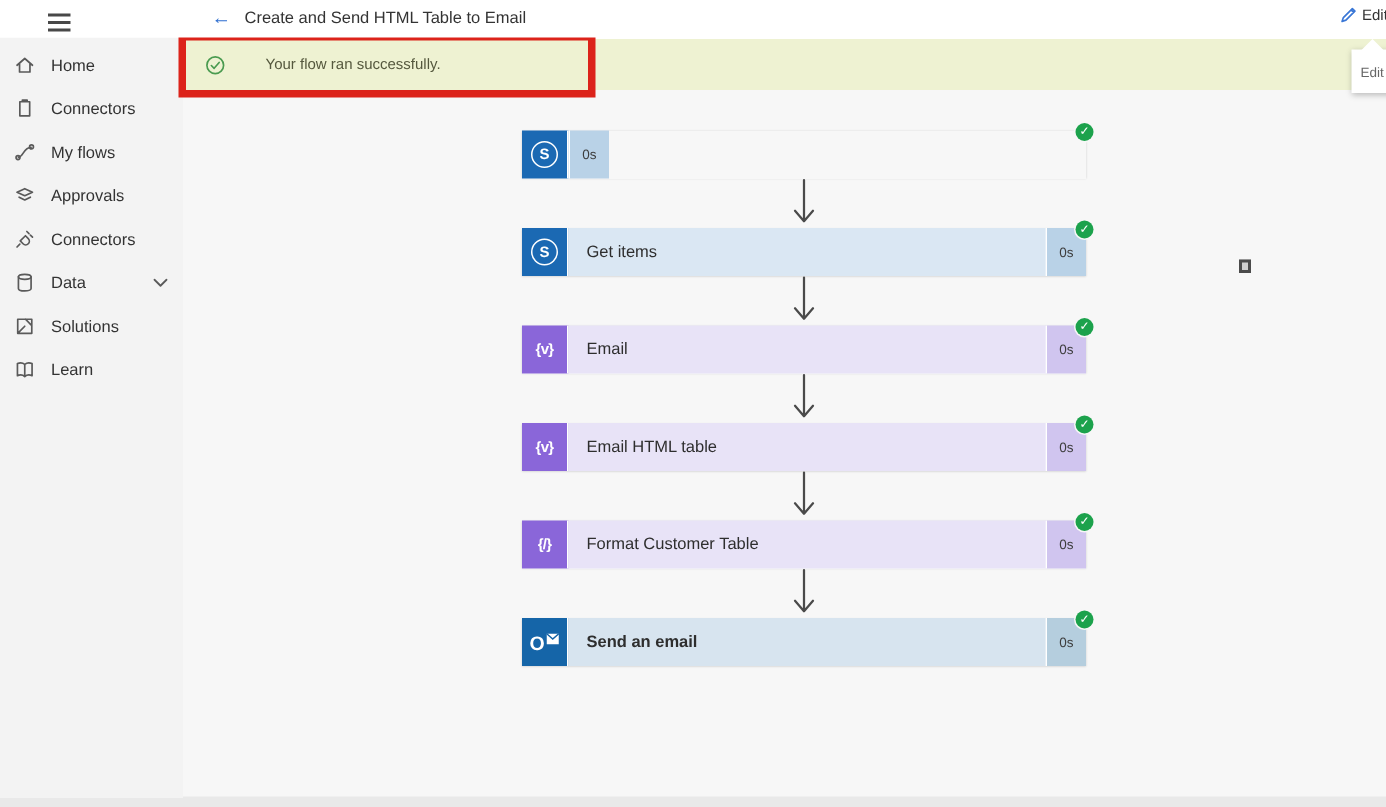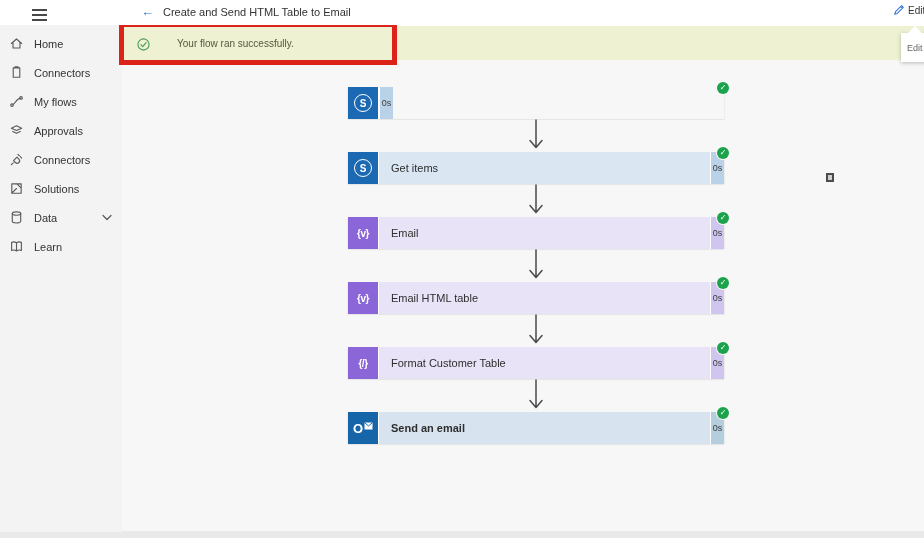--- a/index.html
+++ b/index.html
@@ -38,21 +38,21 @@
   .nav-item .nlabel { position:absolute; left:34px; font-size:11px; color:#333; white-space:nowrap; }
   .nav-item .chev { position:absolute; left:102px; width:10px; height:7px; }
   svg.glyph { display:block; width:100%; height:100%; stroke:#5a5a5a; fill:none; stroke-width:1.2; stroke-linecap:round; stroke-linejoin:round; }
 
   
   .canvas { position:absolute; left:122px; top:60px; width:802px; height:472px; background:#f7f7f7; }
 
   .step { position:absolute; left:226px; width:376px; height:32px; display:flex; cursor:pointer; box-shadow:0 0.5px 1.5px rgba(0,0,0,0.18); }
   .step .step-icon { width:31px; height:32px; flex:0 0 auto; display:flex; align-items:center; justify-content:center; border-right:1px solid #ffffff; }
   .step .step-label { flex:1 1 auto; display:flex; align-items:center; padding-left:12px; font-size:11px; color:#2e2e2e; white-space:nowrap; overflow:hidden; }
-  .step .step-duration { width:14px; flex:0 0 auto; display:flex; align-items:center; justify-content:center; font-size:9px; color:#3d3d3d; border-left:1px solid #ffffff; }
+  .step .step-duration { width:27px; flex:0 0 auto; display:flex; align-items:center; justify-content:center; font-size:9px; color:#3d3d3d; border-left:1px solid #ffffff; }
   .step .status-badge { position:absolute; right:-5px; top:-5px; width:12px; height:12px; border-radius:50%; background:#1ca24c; color:#ffffff; font-size:8px; line-height:12px; text-align:center; box-shadow:0 0 0 1px #f7f7f7; }
 
   .step--sp .step-label { background:#dae7f3; }
   .step--sp .step-duration { background:#b9d2e7; }
   .ic-sp { background:#1b69b3; }
 
   .step--do .step-label { background:#e8e3f7; }
   .step--do .step-duration { background:#d0c5ef; }
   .ic-do { background:#8a66d9; }
 
@@ -155,39 +155,39 @@
           <svg class="glyph" viewBox="0 0 16 16">
               <path d="M9.5 2.5 L11 4 M12 5 L13.5 6.5 M8.5 5.5 l2 2 a2.6 2.6 0 0 1 -3.7 3.7 l-2 -2 z M4.5 11.5 L2.5 13.5"></path>
             </svg>
         </span>
         <span class="nlabel">Connectors</span>
       </div>
 
       <div class="nav-item">
         <span class="nicon">
           <svg class="glyph" viewBox="0 0 16 16">
-              <path d="M3 3 h10 v10 h-10 z M8.5 3 L13 7.5 M3 13 L8 8"></path>
-            </svg>
-        </span>
-        <span class="nlabel">Solutions</span>
-      </div>
-
-      <div class="nav-item">
-        <span class="nicon">
-          <svg class="glyph" viewBox="0 0 16 16">
               <ellipse cx="8" cy="3.8" rx="4.5" ry="1.8"></ellipse>
               <path d="M3.5 3.8 V12 a4.5 1.8 0 0 0 9 0 V3.8"></path>
             </svg>
         </span>
         <span class="nlabel">Data</span>
         <span class="chev">
           <svg class="glyph" viewBox="0 0 10 7">
               <path d="M1 1.5 L5 5.5 L9 1.5"></path>
             </svg>
         </span>
+      </div>
+
+      <div class="nav-item">
+        <span class="nicon">
+          <svg class="glyph" viewBox="0 0 16 16">
+              <path d="M3 3 h10 v10 h-10 z M8.5 3 L13 7.5 M3 13 L8 8"></path>
+            </svg>
+        </span>
+        <span class="nlabel">Solutions</span>
       </div>
 
       <div class="nav-item">
         <span class="nicon">
           <svg class="glyph" viewBox="0 0 16 16">
               <path d="M8 4.2 C6.6 3 4.2 3 2.8 3.6 V12.2 C4.2 11.6 6.6 11.6 8 12.8 C9.4 11.6 11.8 11.6 13.2 12.2 V3.6 C11.8 3 9.4 3 8 4.2 Z M8 4.2 V12.8"></path>
             </svg>
         </span>
         <span class="nlabel">Learn</span>
       </div>

